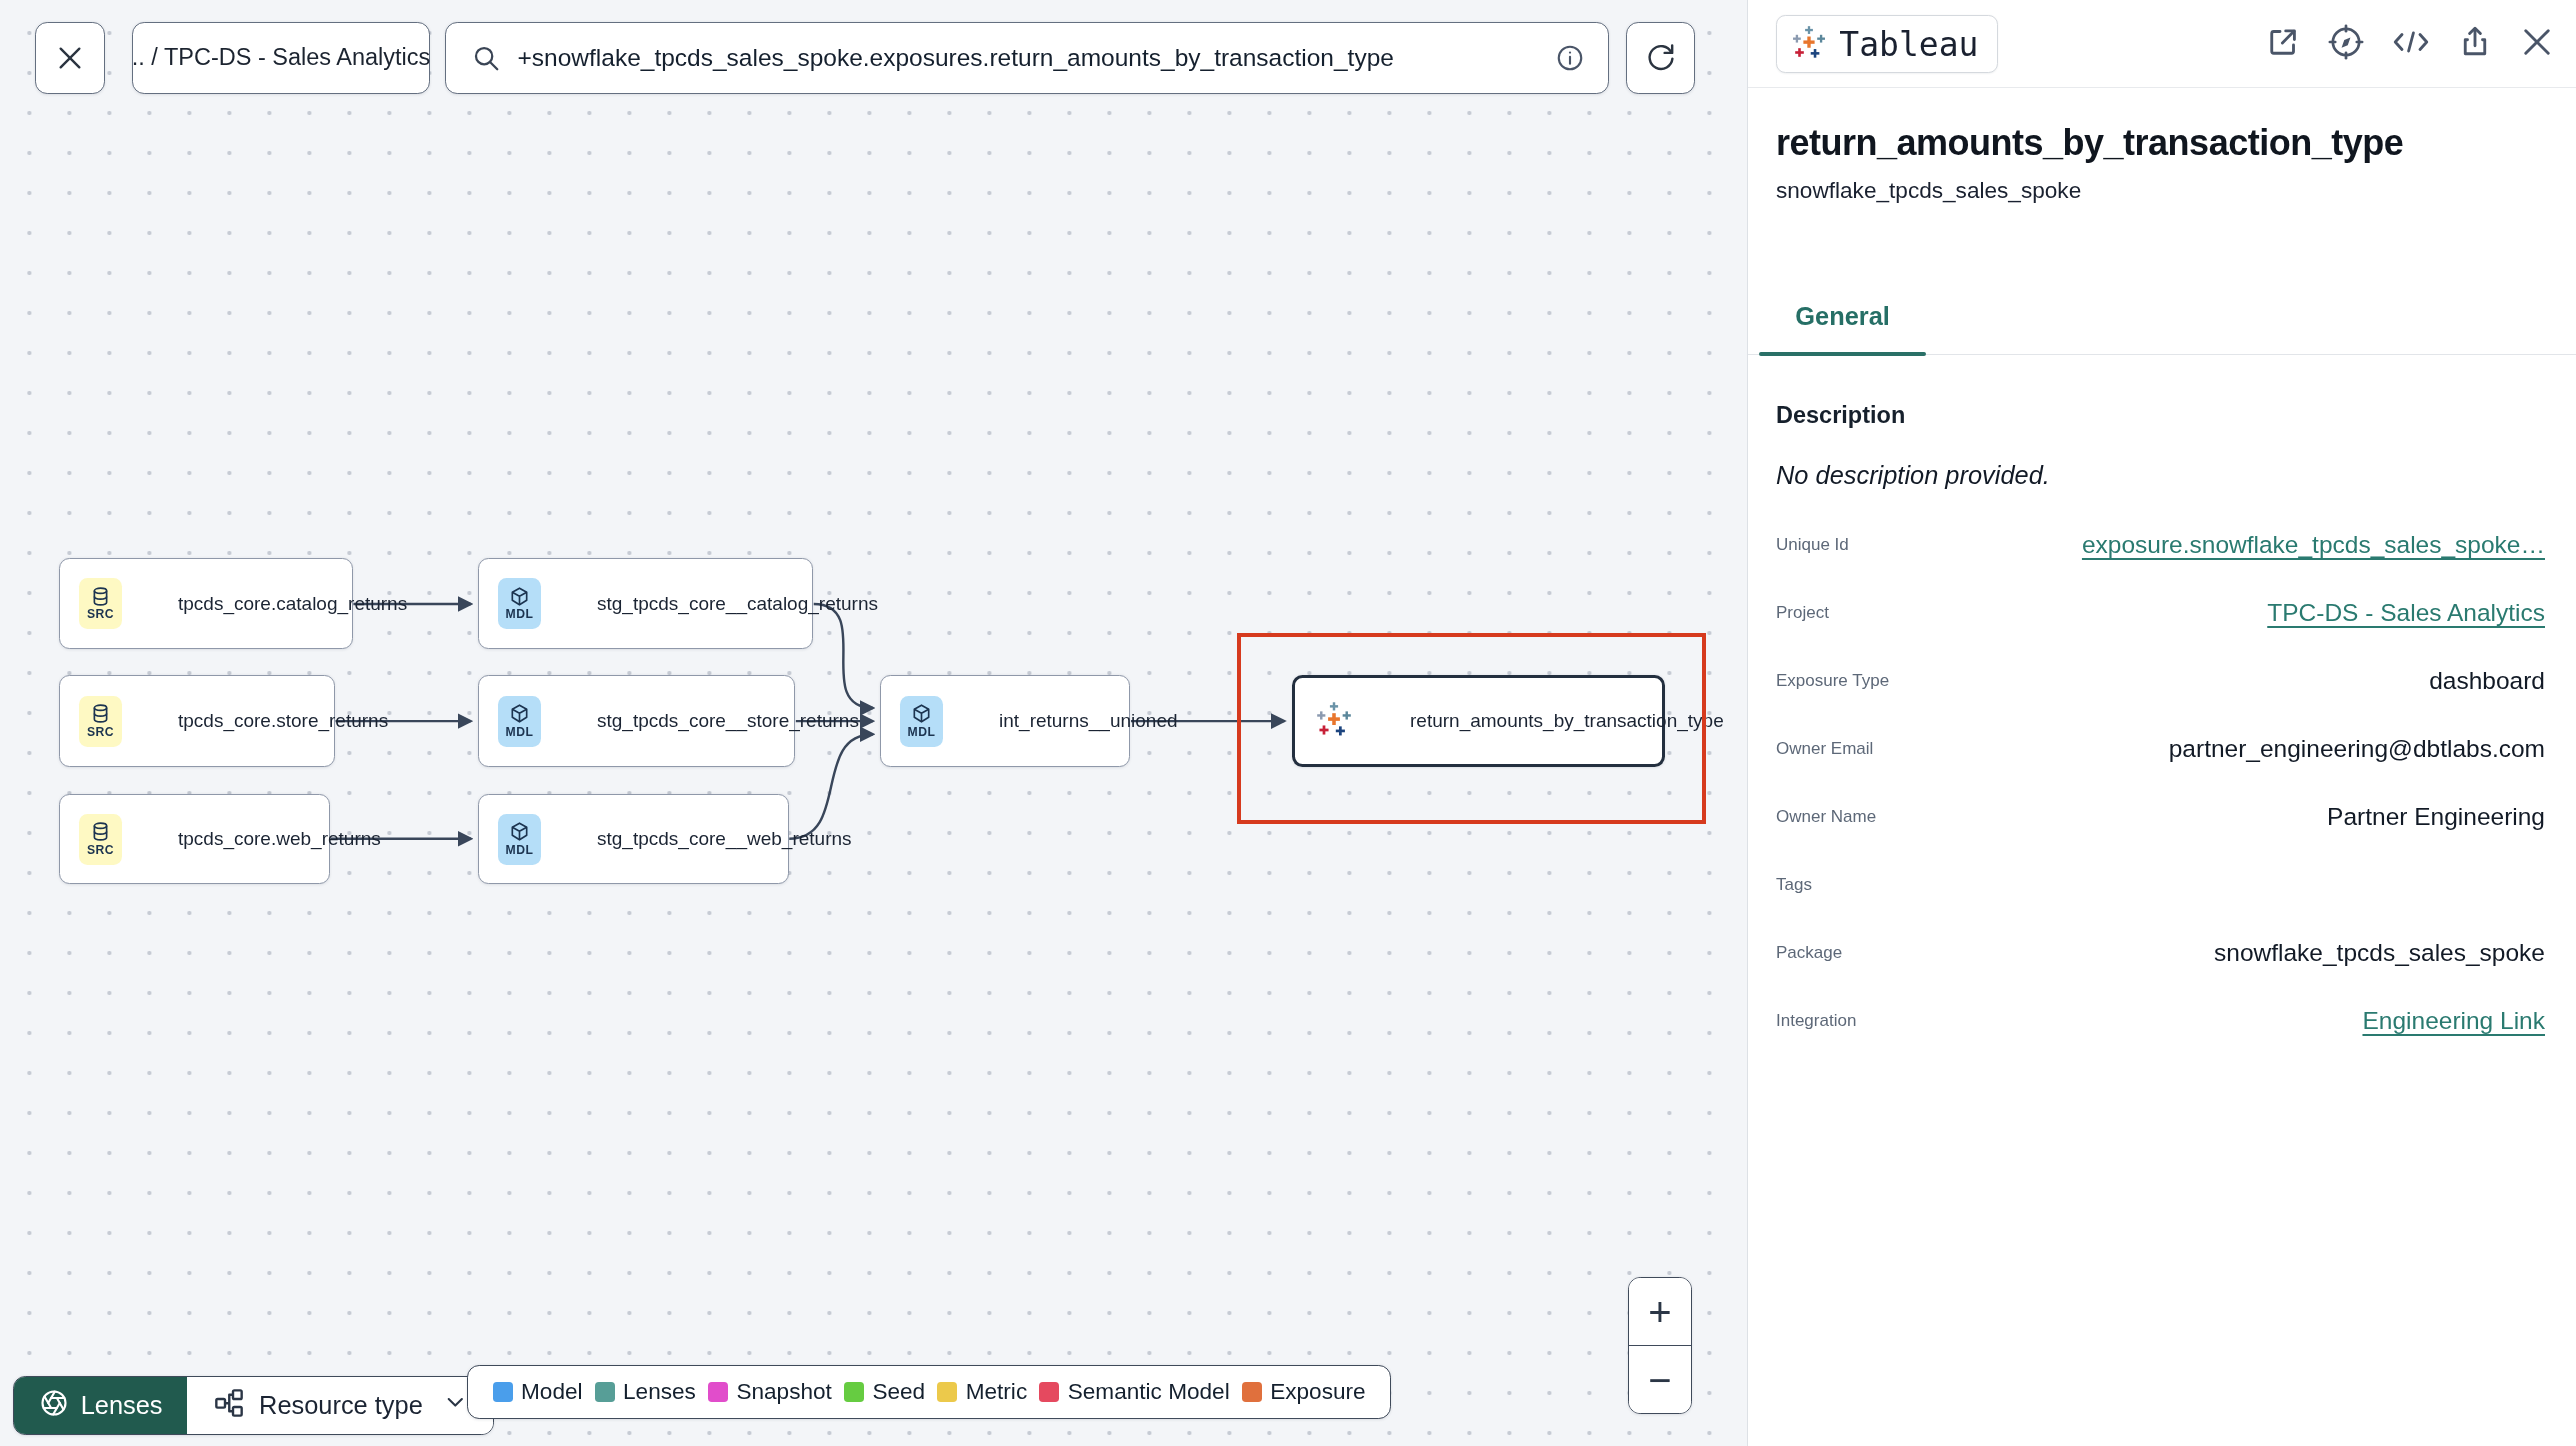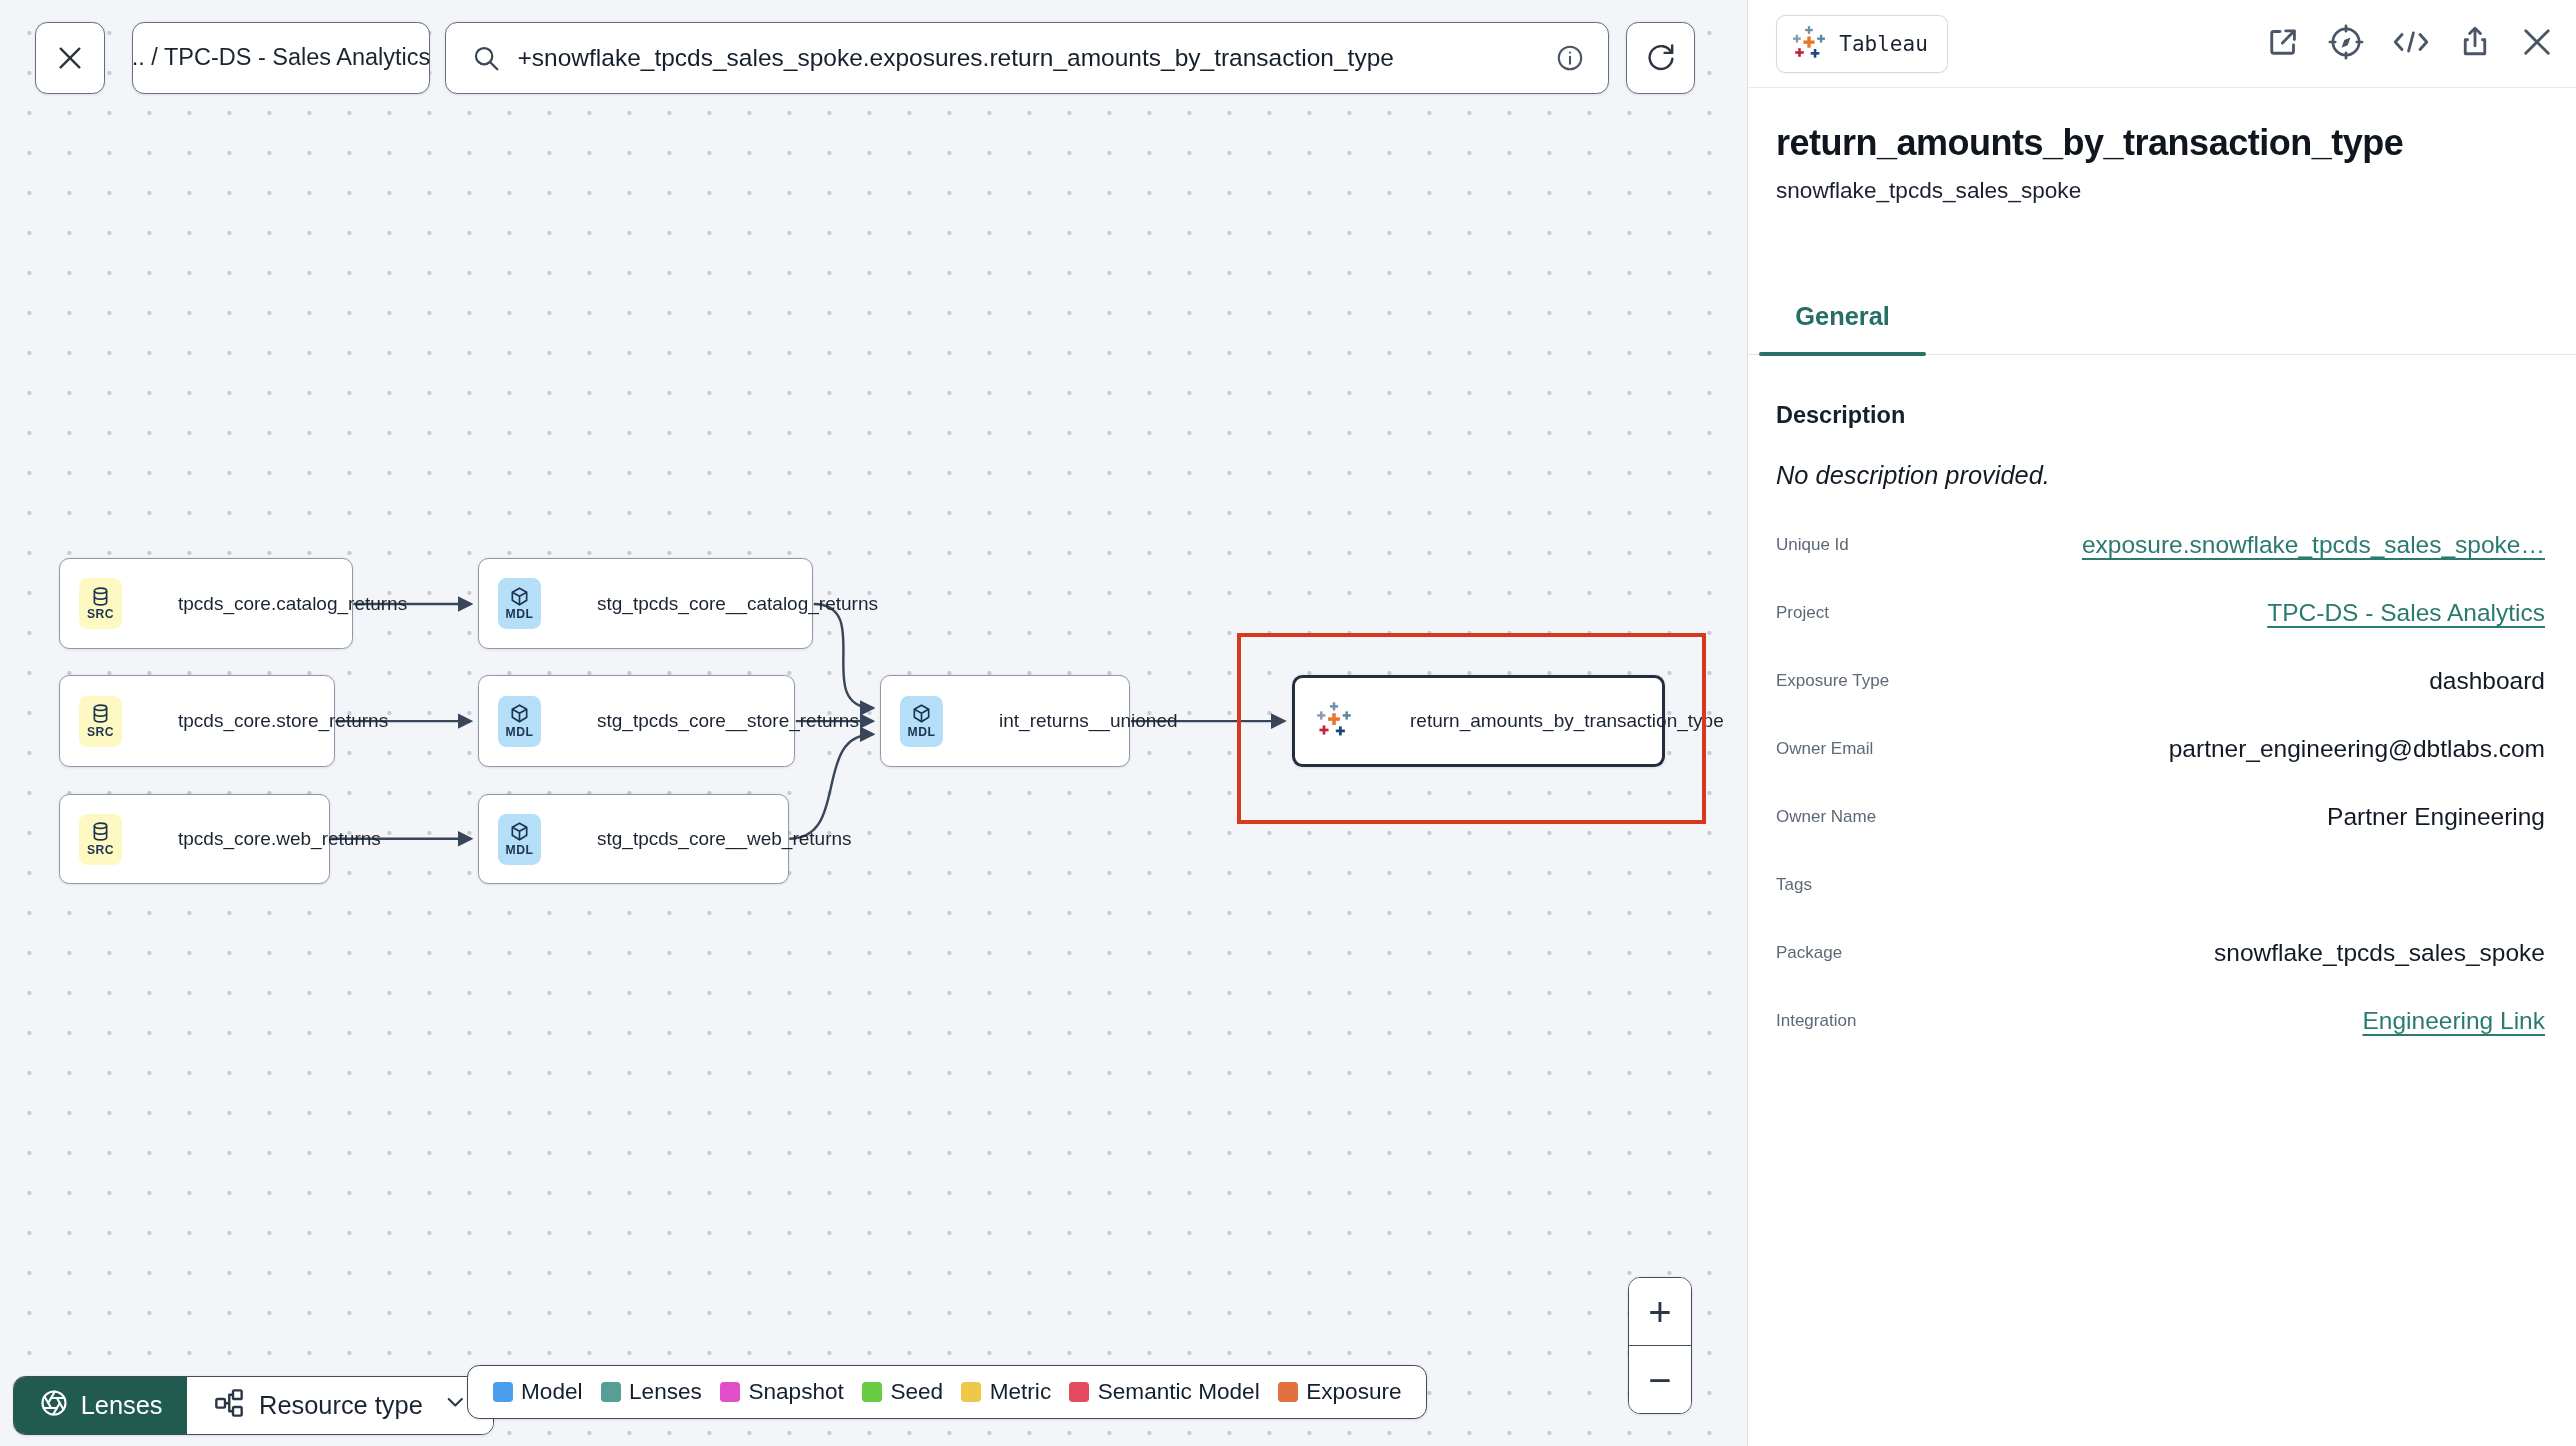--- a/index.html
+++ b/index.html
@@ -78,41 +78,41 @@
   }
   .resource-btn {
     background: #fff; display: flex; align-items: center; gap: 14px; padding: 0 26px;
     font-size: 25.4px; color: #1b2433; cursor: pointer;
   }
   .resource-btn .chev { margin-left: 7.5px; }
 
   .legend-bar {
     position: absolute; left: 467px; top: 1365px; height: 54px; z-index: 4;
     background: #fff; border: 1.9px solid #3f4a5a; border-radius: 12.2px;
-    display: flex; align-items: center; padding: 0 24.5px; gap: 18px; white-space: nowrap;
+    display: flex; align-items: center; padding: 0 24.5px; gap: 12px; white-space: nowrap;
     box-shadow: 0 0.9px 2.8px rgba(20,30,50,.10);
   }
   .legend-item { display: flex; align-items: center; gap: 8.5px; }
   .legend-swatch { width: 20px; height: 20px; border-radius: 3.8px; }
   .legend-label { font-size: 22.6px; color: #14202e; }
 
   
   .panel {
     position: absolute; left: 1747px; top: 0; width: 829px; height: 1446px;
     background: #fff; border-left: 0.9px solid #dde1e6;
   }
   .panel-header {
     height: 88px; display: flex; align-items: flex-start; justify-content: space-between;
     padding: 15px 21px 0 28px; border-bottom: 1.9px solid #e8eaed;
   }
   .integration-badge {
     display: flex; align-items: center; gap: 11.3px; border: 1.9px solid #d5d9de; border-radius: 9.4px;
     background: #fff; padding: 7.5px 19px 7.5px 13px; box-shadow: 0 0.9px 1.9px rgba(20,30,50,.06);
   }
-  .integration-badge .badge-text { font-family: "DejaVu Sans Mono", monospace; font-size: 21px; color: #1a2130; }
+  .integration-badge .badge-text { font-family: "DejaVu Sans Mono", monospace; font-size: 33px; color: #1a2130; }
   .panel-actions { display: flex; align-items: center; gap: 26px; padding-top: 7.5px; }
   .action-icon { cursor: pointer; display: flex; align-items: center; justify-content: center; }
 
   .panel-title { margin: 34px 31px 0 28px; font-size: 36px; font-weight: bold; color: #10161f; letter-spacing: -0.5px; }
   .panel-subtitle { margin: 14px 31px 0 28px; font-size: 22.6px; color: #1a2130; }
 
   .tab-bar { margin: 98px 0 0 0; border-bottom: 1.9px solid #e2e5e9; padding-left: 11.3px; }
   .tab {
     display: inline-block; padding: 0 36px 22.6px 36px; font-size: 25.4px; font-weight: bold;
     color: #266f66; cursor: pointer; position: relative;

